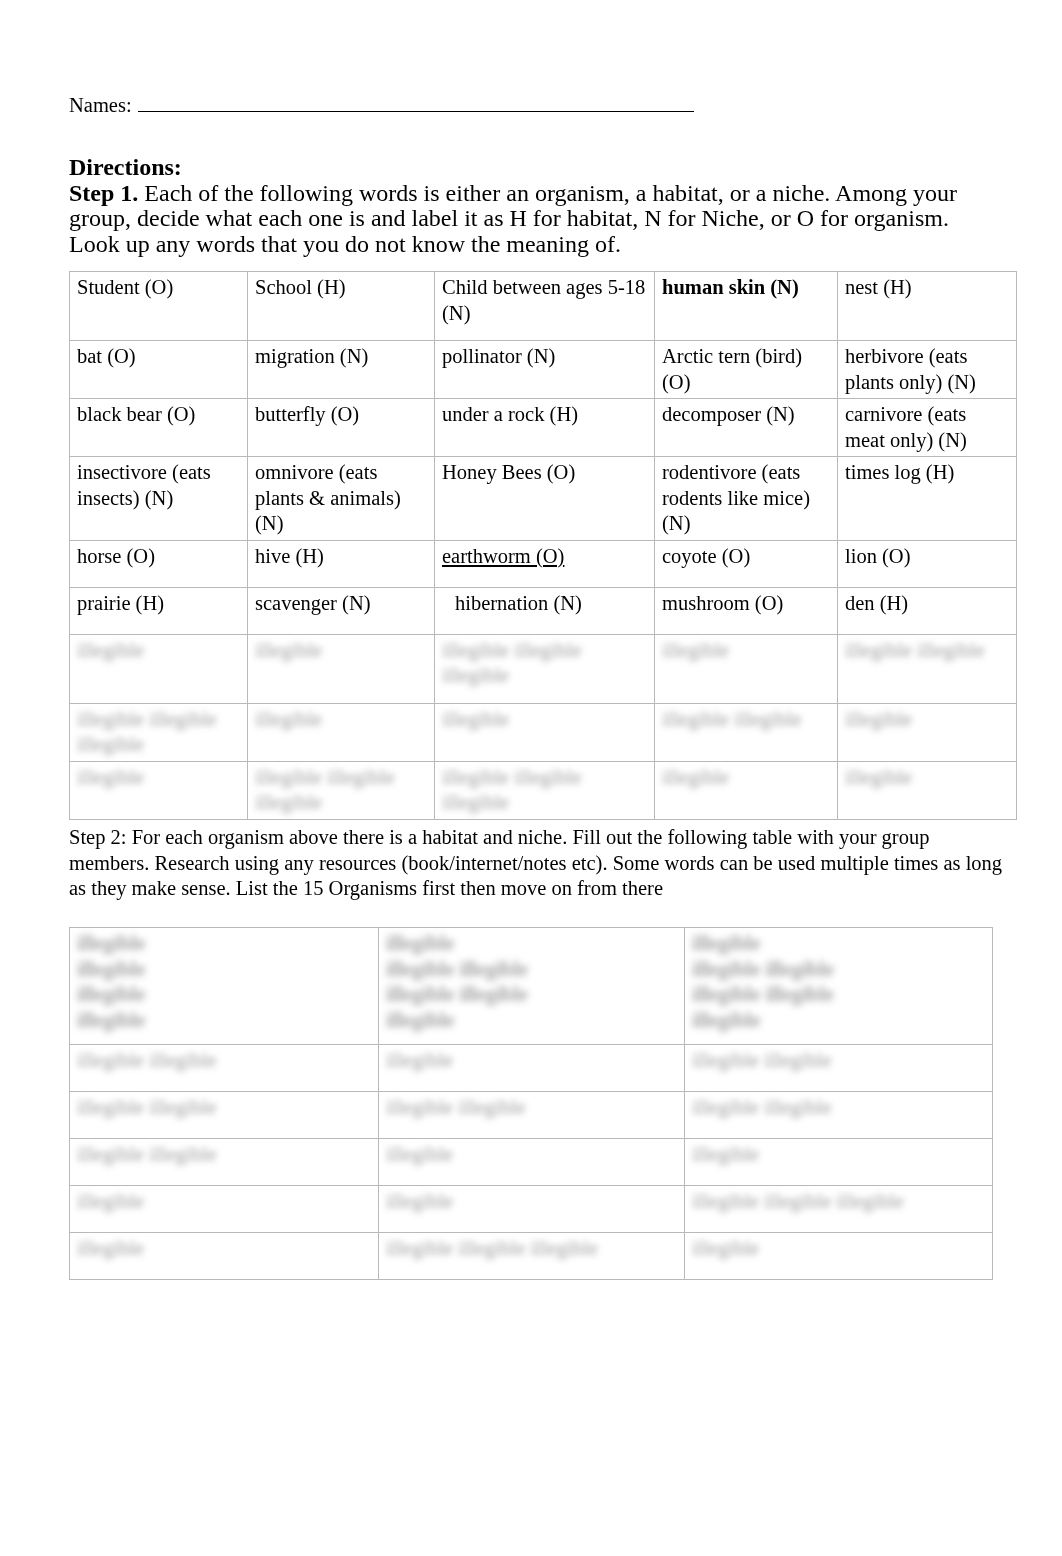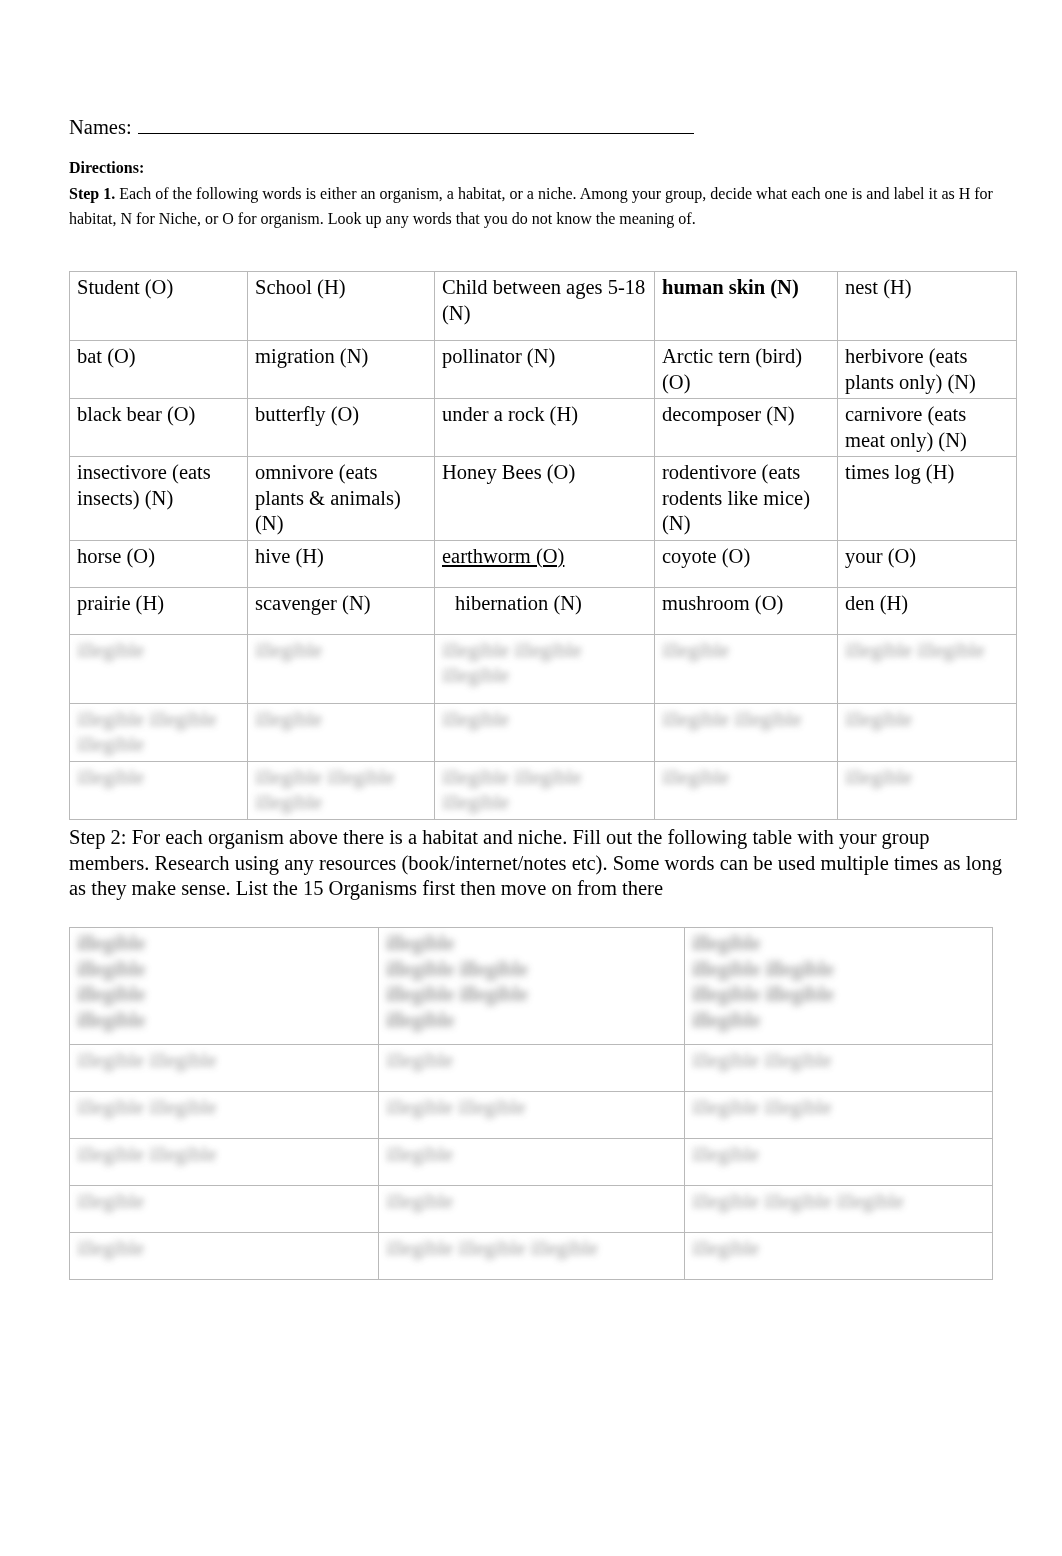--- a/index.html
+++ b/index.html
@@ -33,21 +33,21 @@
     text-align: center;
     font-size: 20.5px;
     font-weight: bold;
     letter-spacing: 0.1px;
   }
 
   
   .names-row {
     position: absolute;
     left: 69px;
-    top: 114px;
+    top: 92px;
     width: 700px;
     height: 28px;
     display: flex;
     align-items: baseline;
   }
   .names-label {
     font-size: 20.5px;
     white-space: nowrap;
   }
   .names-blank {
@@ -56,21 +56,21 @@
     border-bottom: 1.6px solid #000;
     height: 19px;
   }
 
   
   .directions {
     position: absolute;
     left: 69px;
     top: 155px;
     width: 930px;
-    font-size: 16px;
+    font-size: 24px;
     line-height: 25.5px;
   }
   .directions .lbl { font-weight: bold; }
   .directions .step-lbl { font-weight: bold; }
 
   
   .wtable {
     position: absolute;
     border-collapse: collapse;
     table-layout: fixed;
@@ -188,21 +188,21 @@
           <td><span style="white-space: pre-line;">omnivore (eats plants &amp; animals) (N)</span></td>
           <td><span style="white-space: pre-line;">Honey Bees (O)</span></td>
           <td><span style="white-space: pre-line;">rodentivore (eats rodents like mice) (N)</span></td>
           <td><span style="white-space: pre-line;">times log (H)</span></td>
         </tr>
         <tr class="r-std">
           <td><span style="white-space: pre-line;">horse (O)</span></td>
           <td><span style="white-space: pre-line;">hive (H)</span></td>
           <td><span style="white-space: pre-line; text-decoration: underline;">earthworm (O)</span></td>
           <td><span style="white-space: pre-line;">coyote (O)</span></td>
-          <td><span style="white-space: pre-line;">your (O)</span></td>
+          <td><span style="white-space: pre-line;">lion (O)</span></td>
         </tr>
         <tr class="r-std">
           <td><span style="white-space: pre-line;">prairie (H)</span></td>
           <td><span style="white-space: pre-line;">scavenger (N)</span></td>
           <td><span style="white-space: pre-line; margin-left: 13px;">hibernation (N)</span></td>
           <td><span style="white-space: pre-line;">mushroom (O)</span></td>
           <td><span style="white-space: pre-line; margin-top: 44px;">den (H)</span></td>
         </tr>
         <tr class="r-tall">
           <td><span class="redacted" style="white-space: pre-line;">illegible</span></td>

